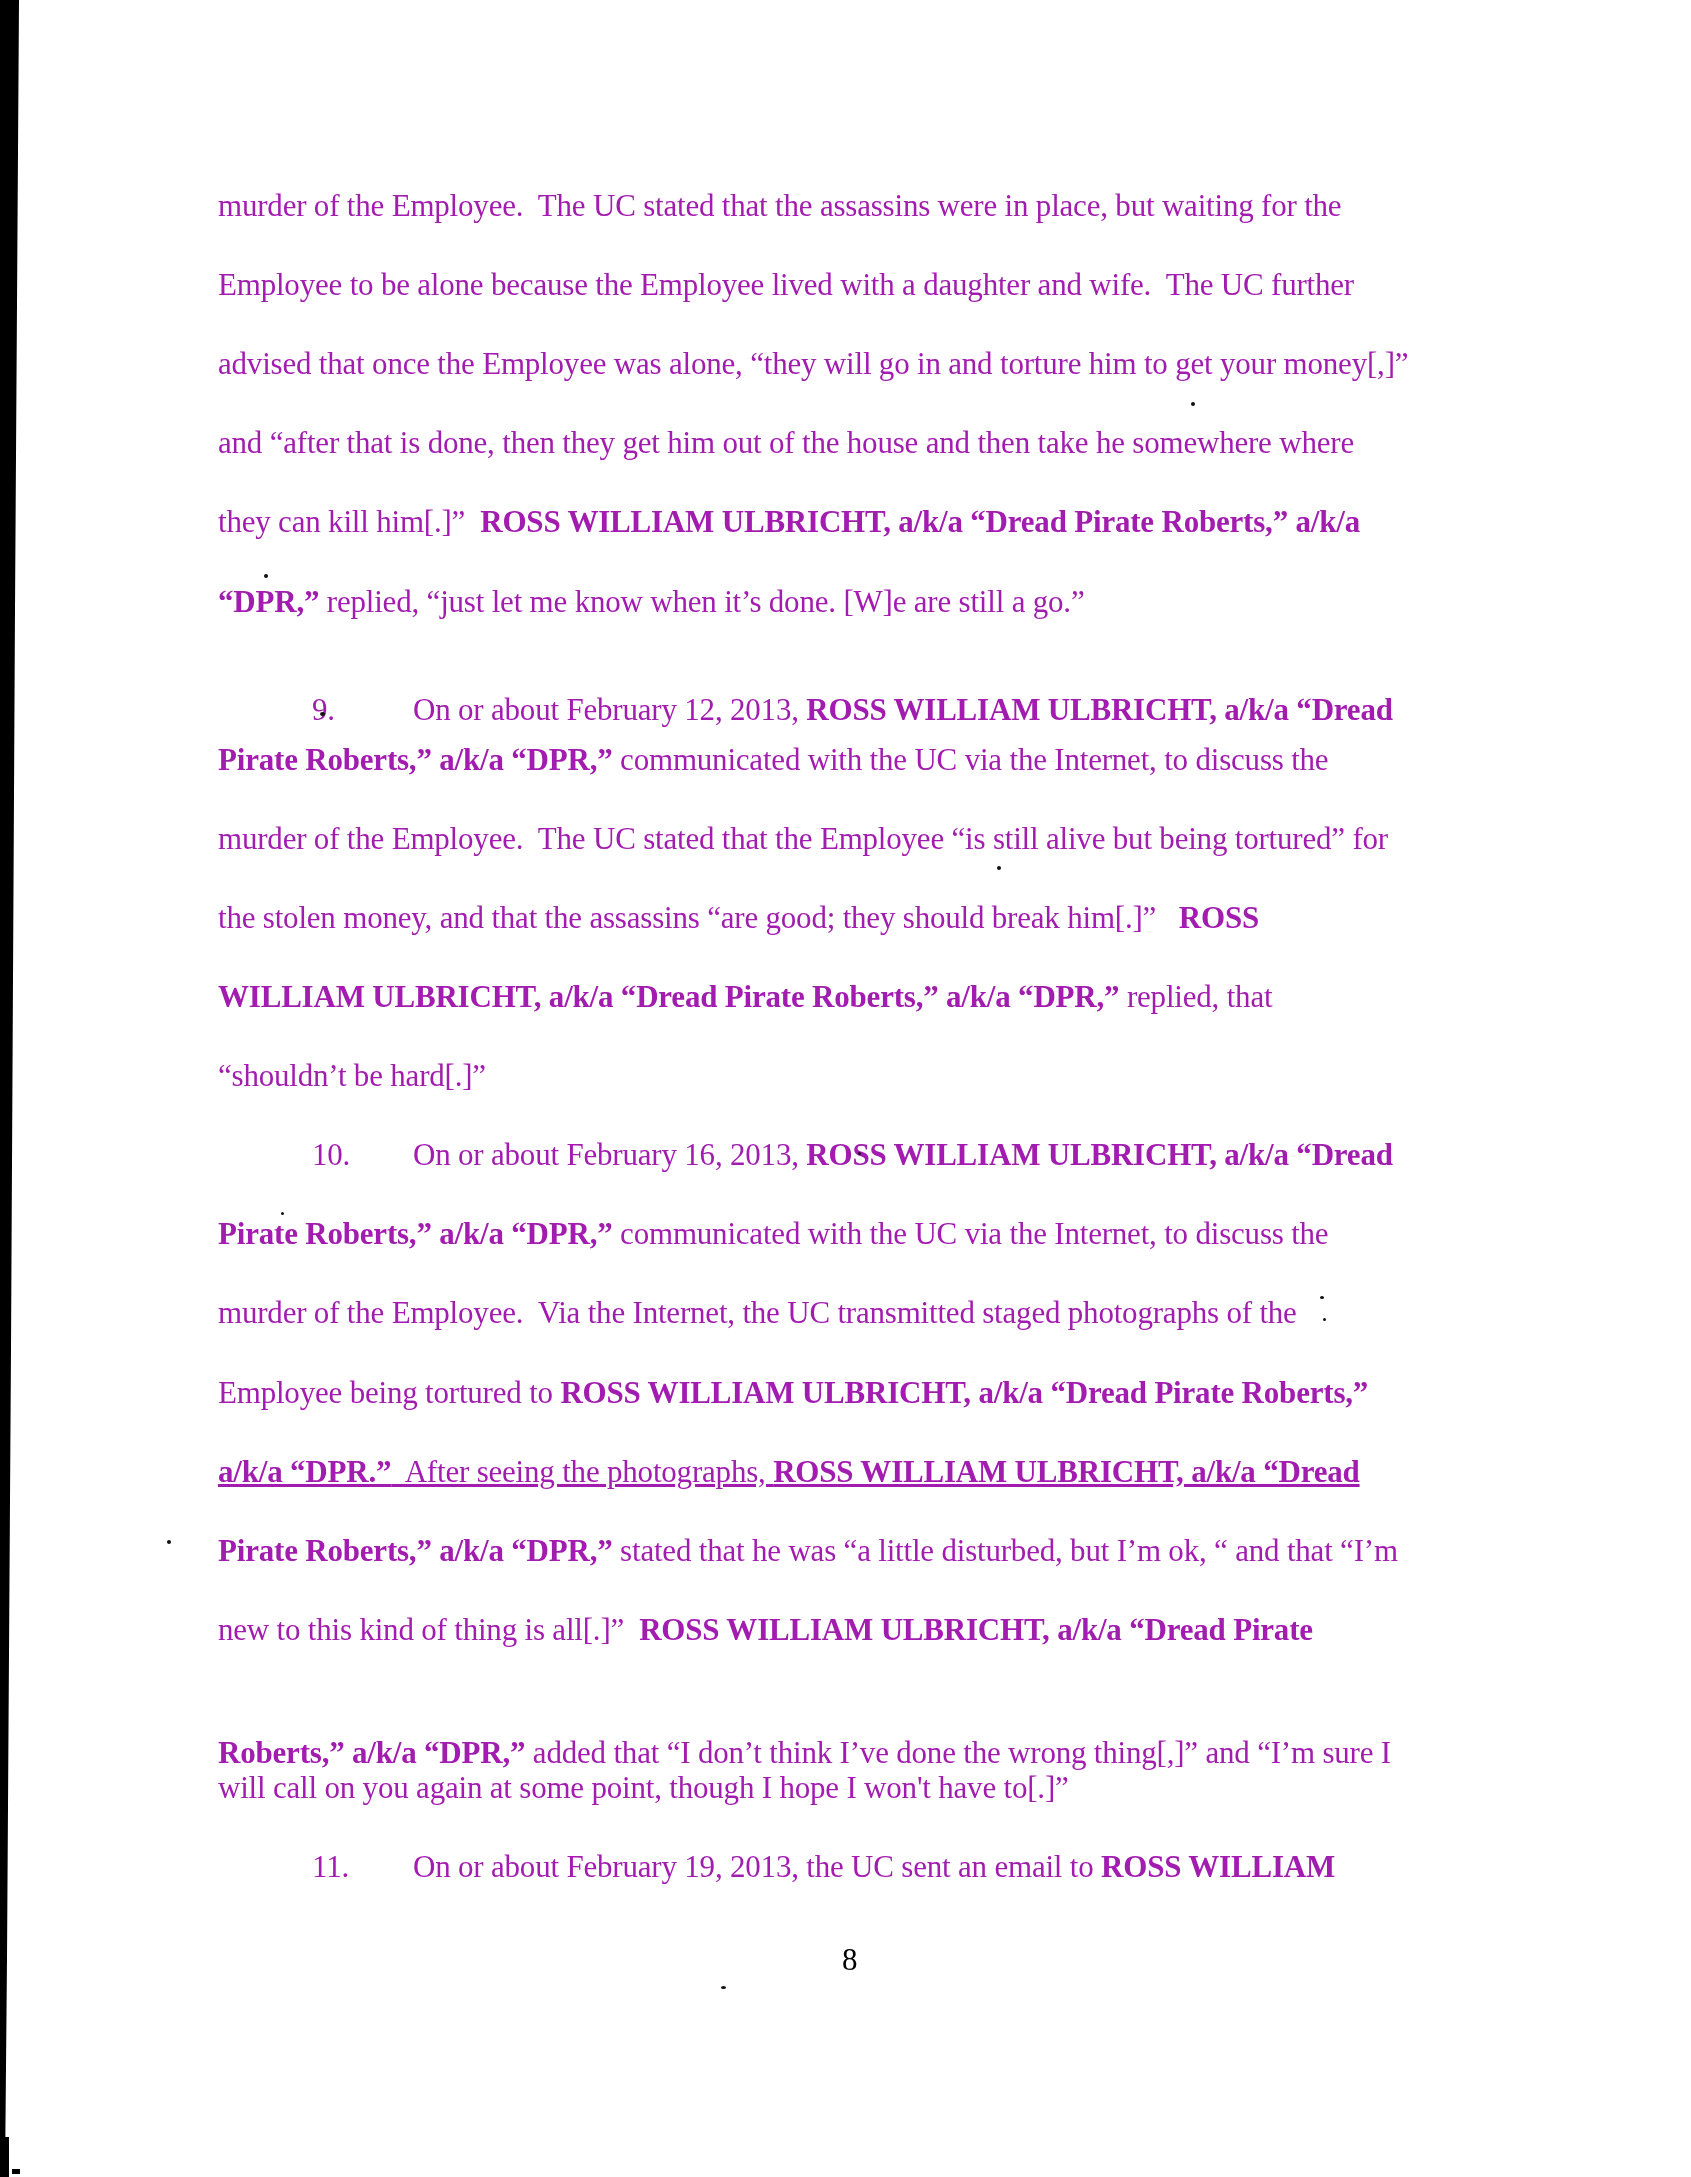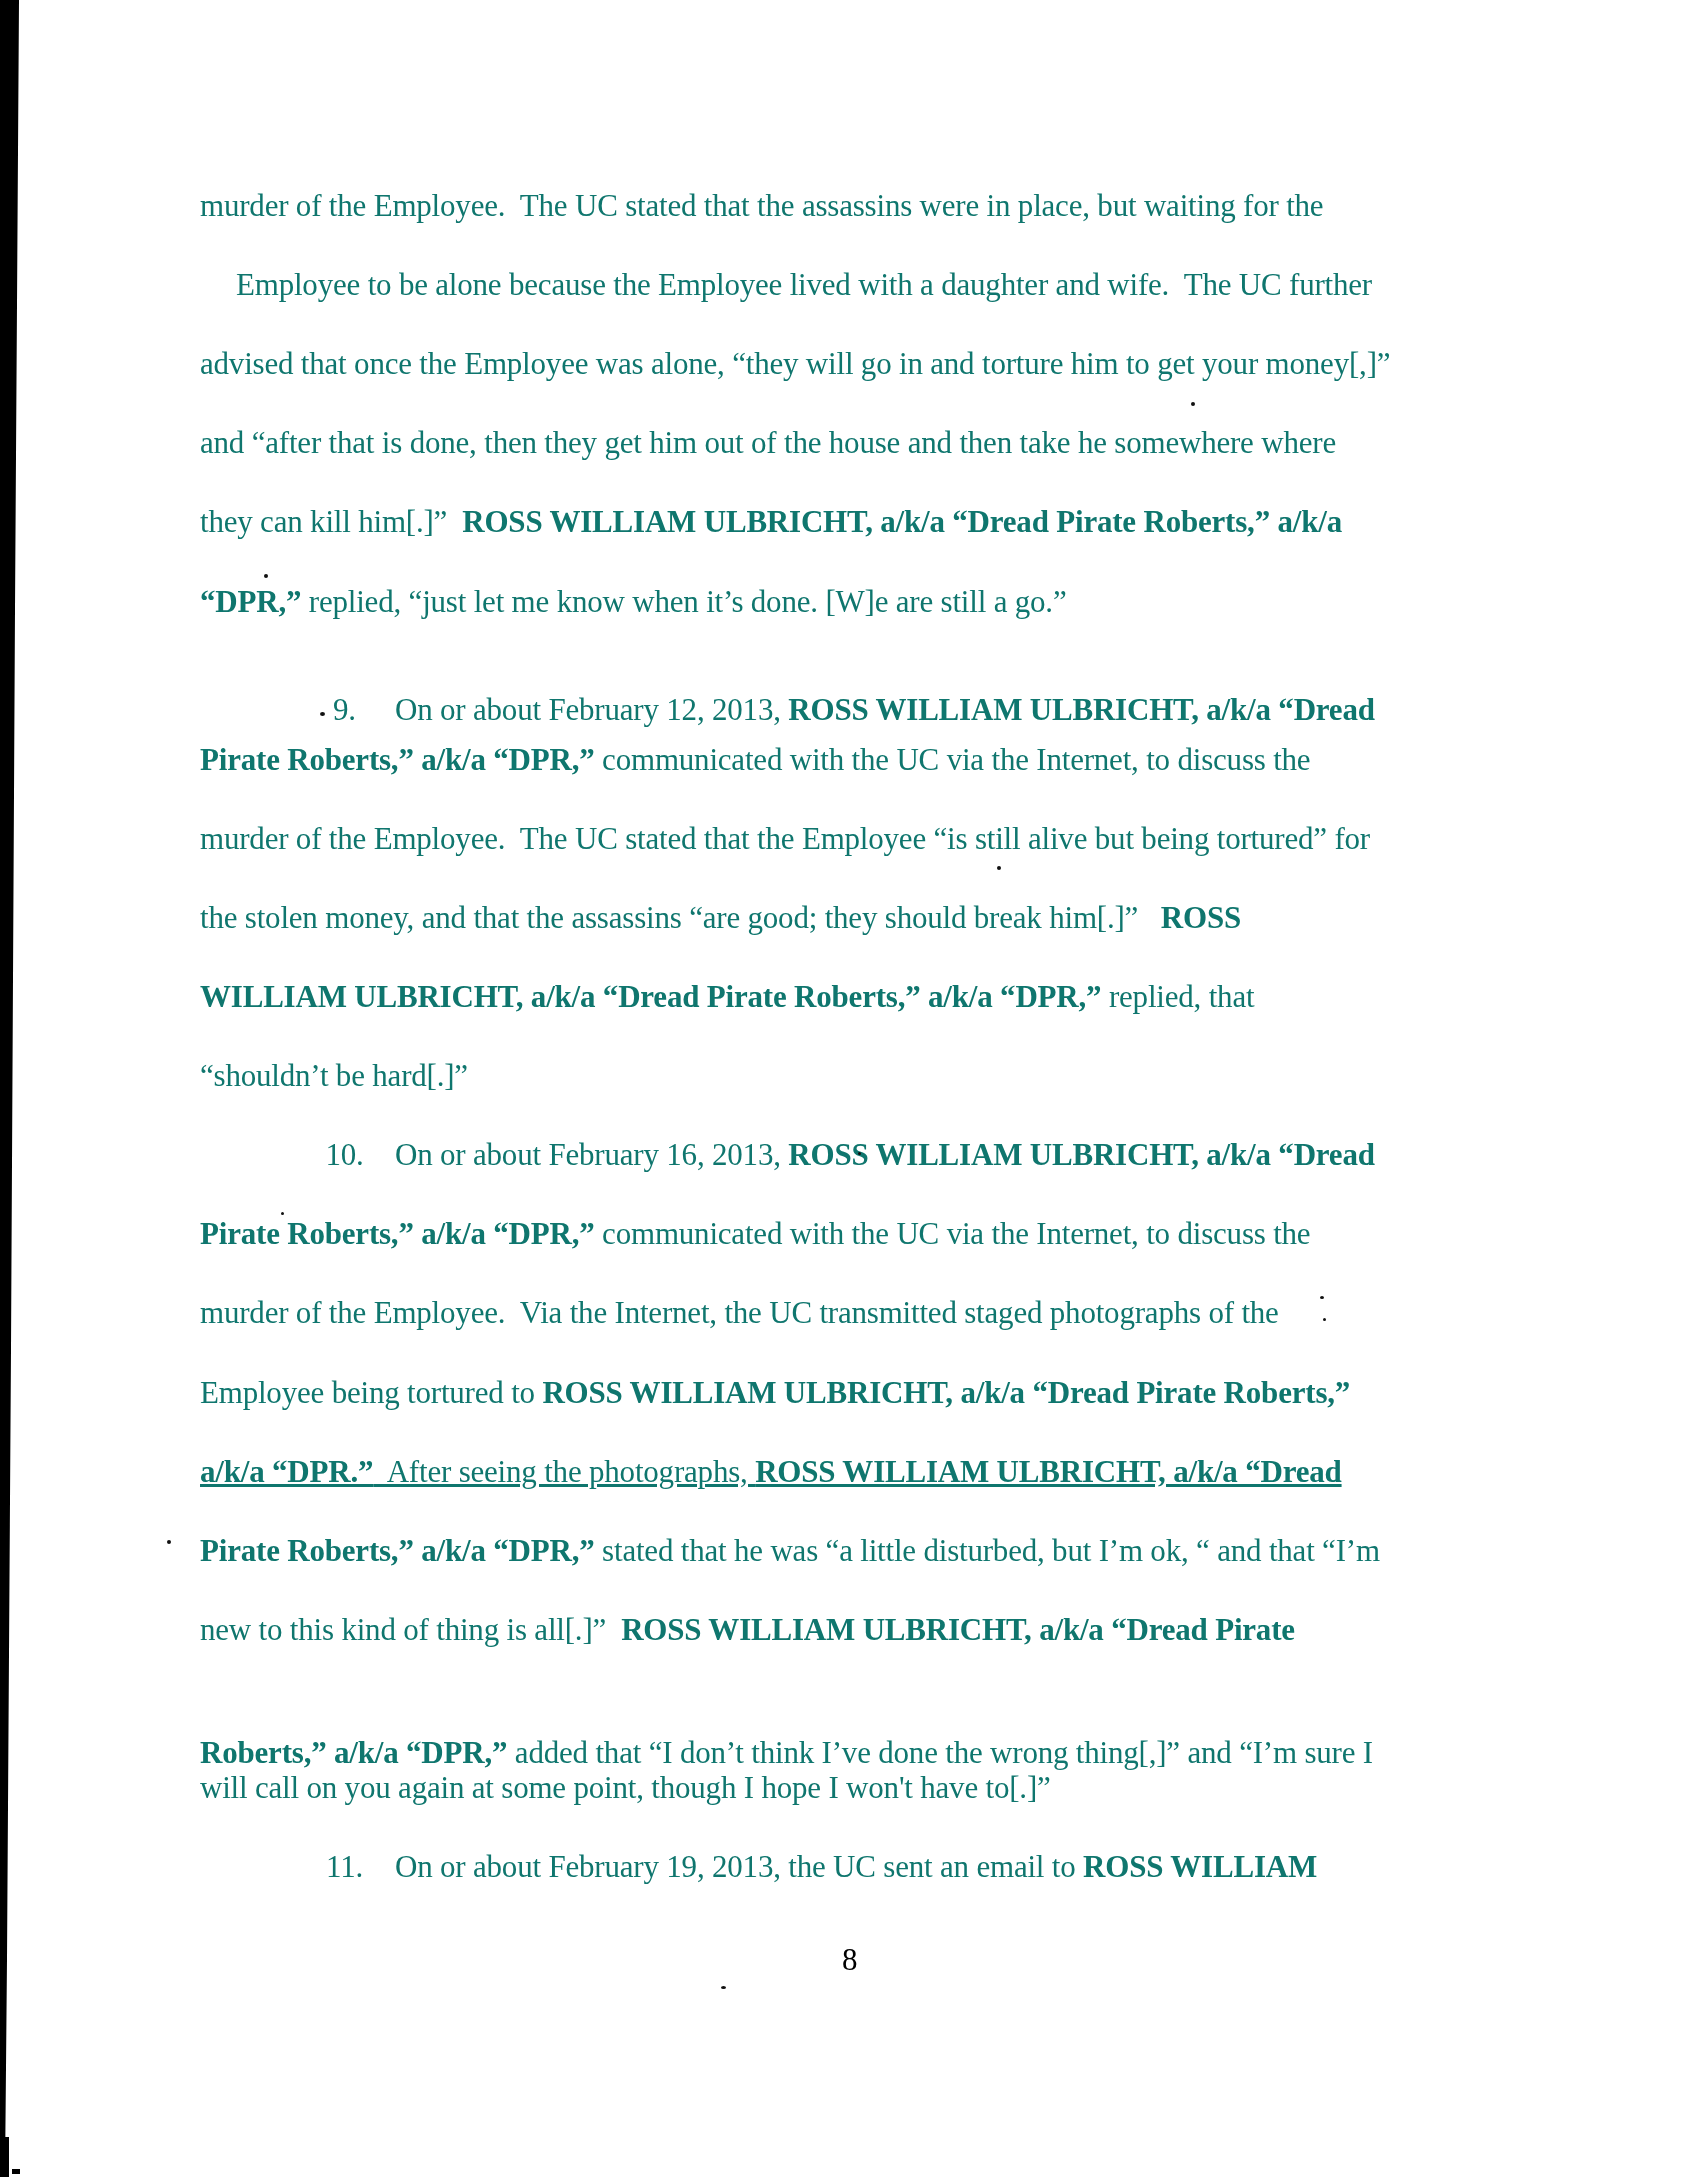--- a/index.html
+++ b/index.html
@@ -11,27 +11,26 @@
     font-family: "Liberation Serif", "DejaVu Serif", serif;
     color: #000;
   }
   .page {
     position: absolute; inset: 0;
     width: 1692px; height: 2177px;
   }
   .text-block { position: absolute; inset: 0; }
   .line {
     position: absolute;
-    left: 200px;
+    left: 218px;
     white-space: pre;
     font-size: 31px;
     line-height: 36px;
     letter-spacing: -0.2px;
-    color: #0f766e;
-    text-align: center;
+    color: #a21caf;
   }
   .line b { font-weight: bold; }
   .para-num {
     display: inline-block;
     width: 195px;
     text-indent: 94px;
   }
   .page-number {
     position: absolute;
     left: 842px;
@@ -56,21 +55,21 @@
     border-radius: 50%;
   }
 </style>
 </head>
 <body>
 
 <div class="page">
   <div class="scan-bar"></div>
   <div class="text-block">
       <div class="line" style="top: 188px;"><span>murder of the Employee.  The UC stated that the assassins were in place, but waiting for the</span></div>
-      <div class="line" style="top: 267px; margin-left: 36px;"><span>Employee to be alone because the Employee lived with a daughter and wife.  The UC further</span></div>
+      <div class="line" style="top: 267px;"><span>Employee to be alone because the Employee lived with a daughter and wife.  The UC further</span></div>
       <div class="line" style="top: 425px;"><span>and “after that is done, then they get him out of the house and then take he somewhere where</span></div>
       <div class="line" style="top: 346px;"><span>advised that once the Employee was alone, “they will go in and torture him to get your money[,]”</span></div>
       <div class="line" style="top: 504px;"><span>they can kill him[.]”  </span><b>ROSS WILLIAM ULBRICHT, a/k/a “Dread Pirate Roberts,” a/k/a</b></div>
       <div class="line" style="top: 584px;"><b>“DPR,”</b><span> replied, “just let me know when it’s done. [W]e are still a go.”</span></div>
       <div class="line" style="top: 663px; margin-top: 29px;"><span class="para-num">9.</span><span>On or about February 12, 2013, </span><b>ROSS WILLIAM ULBRICHT, a/k/a “Dread</b></div>
       <div class="line" style="top: 742px;"><b>Pirate Roberts,” a/k/a “DPR,”</b><span> communicated with the UC via the Internet, to discuss the</span></div>
       <div class="line" style="top: 821px;"><span>murder of the Employee.  The UC stated that the Employee “is still alive but being tortured” for</span></div>
       <div class="line" style="top: 900px;"><span>the stolen money, and that the assassins “are good; they should break him[.]”   </span><b>ROSS</b></div>
       <div class="line" style="top: 979px;"><b>WILLIAM ULBRICHT, a/k/a “Dread Pirate Roberts,” a/k/a “DPR,”</b><span> replied, that</span></div>
       <div class="line" style="top: 1058px;"><span>“shouldn’t be hard[.]”</span></div>

